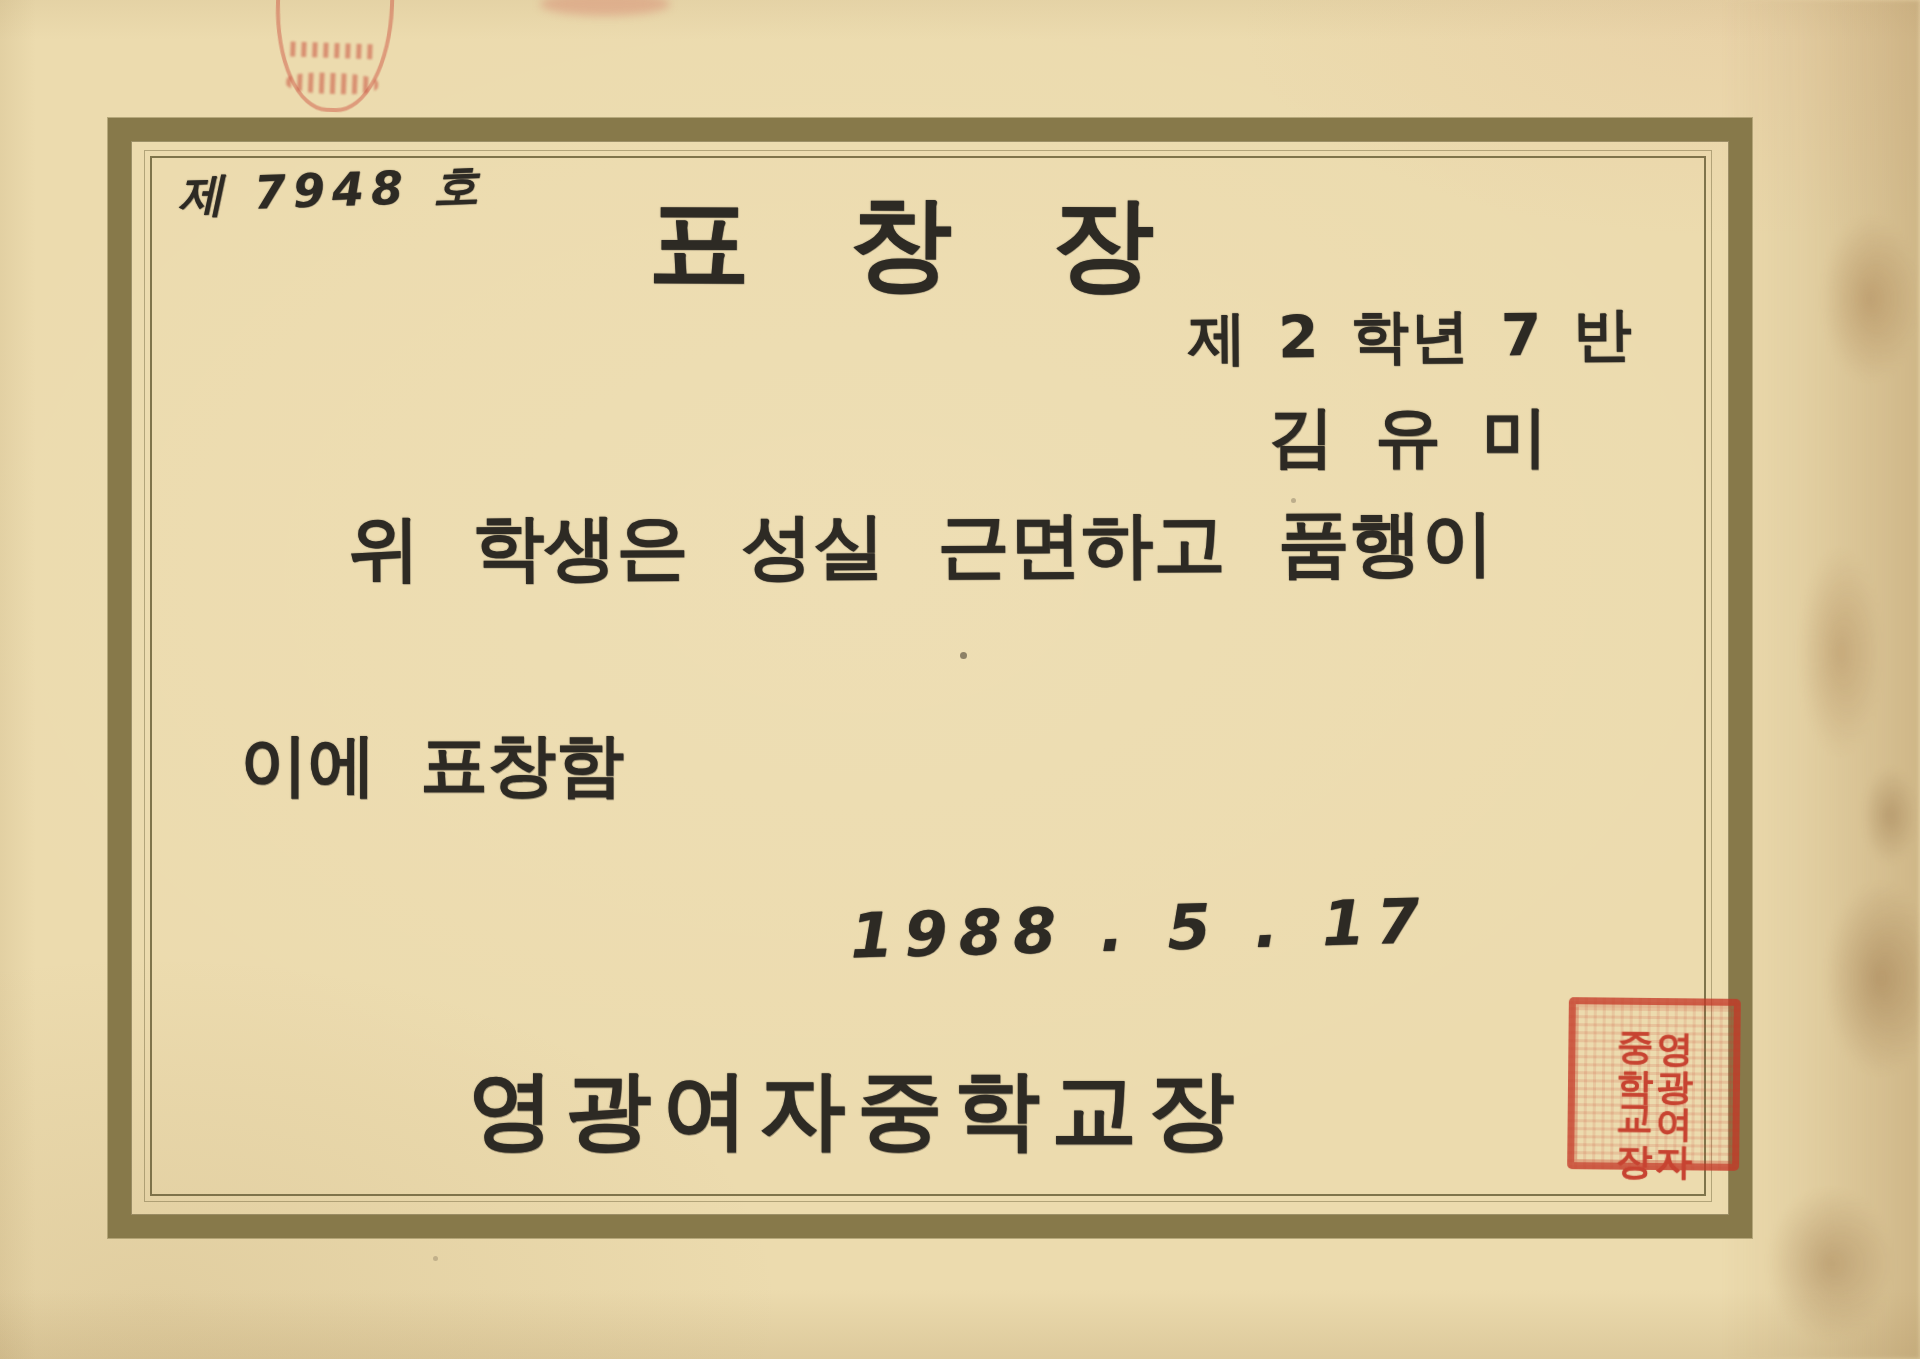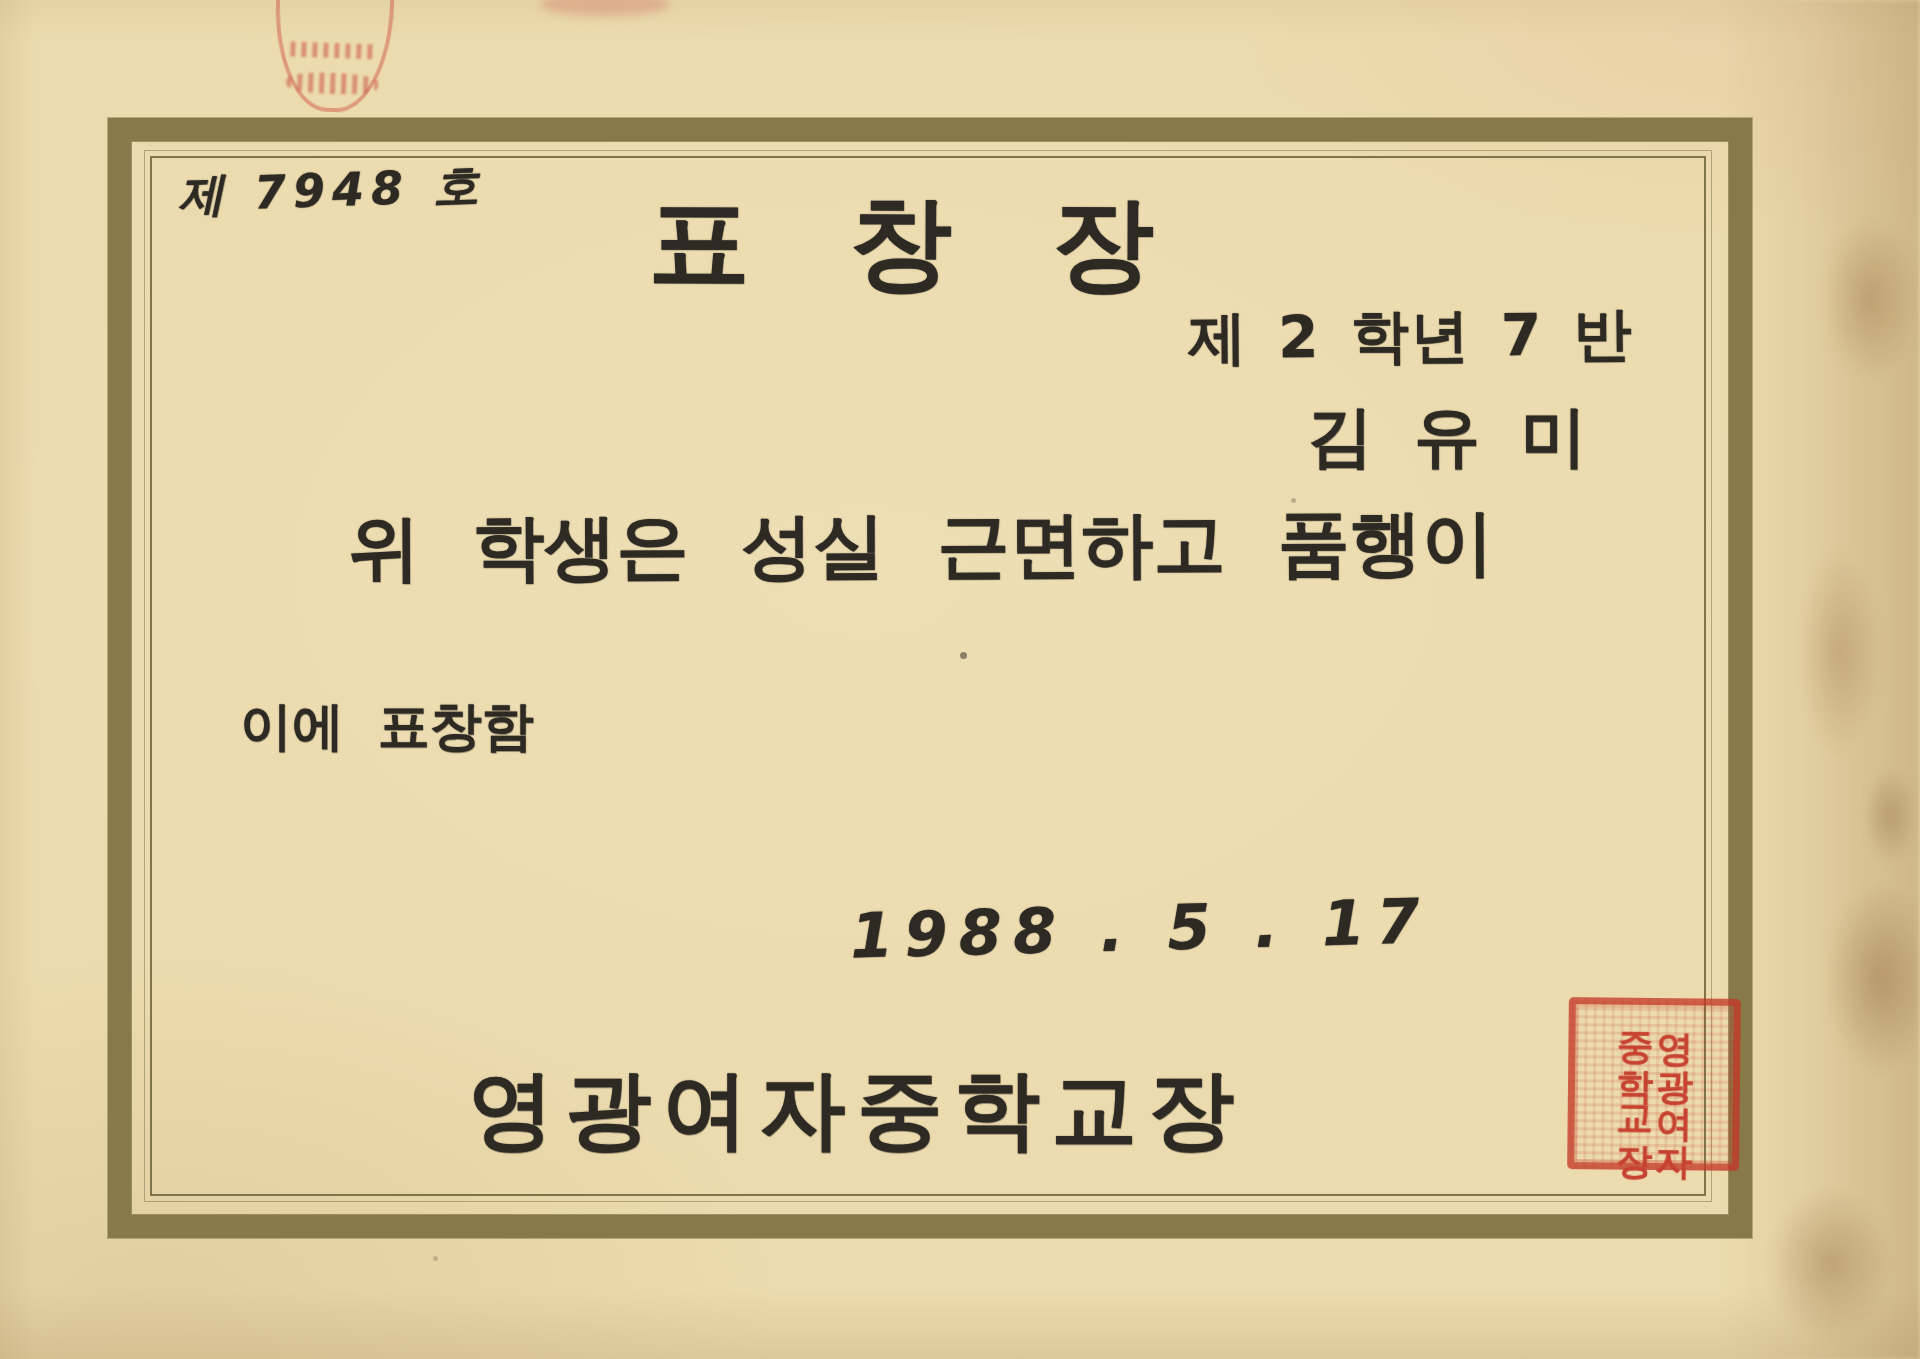--- a/index.html
+++ b/index.html
@@ -54,24 +54,24 @@
     outline:1px solid rgba(108,98,58,.45);outline-offset:5px;
   }
   
   .ink{
     position:absolute;font-weight:700;color:var(--ink);white-space:nowrap;
     text-shadow:0 0 1.5px rgba(45,40,33,.55), .5px .5px 0 rgba(45,40,33,.35);
   }
   .cert-number{left:178px;top:160px;font-size:46px;letter-spacing:7px;transform:rotate(-2deg);font-style:italic;}
   .title{left:648px;top:176px;font-size:102px;letter-spacing:.98em;transform:rotate(.2deg);}
   .class-line{left:1188px;top:298px;font-size:58px;word-spacing:8px;letter-spacing:2px;transform:rotate(-.5deg);}
-  .recipient-name{left:1268px;top:392px;font-size:66px;letter-spacing:.62em;margin-left:39px;}
+  .recipient-name{left:1268px;top:392px;font-size:66px;letter-spacing:.62em;}
   .body1{left:348px;top:498px;font-size:72px;word-spacing:.38em;transform:rotate(-.3deg);}
   .body2{left:212px;top:612px;font-size:72px;word-spacing:.52em;}
-  .body3{left:240px;top:692px;font-size:52px;word-spacing:.30em;}
+  .body3{left:240px;top:720px;font-size:68px;word-spacing:.30em;}
   .date-line{left:850px;top:892px;font-size:62px;font-style:italic;letter-spacing:.18em;transform:rotate(-1.5deg);}
   .issuer-title{left:468px;top:1052px;font-size:86px;letter-spacing:.13em;z-index:5;}
   .issuer-name{left:1272px;top:1052px;font-size:86px;letter-spacing:.82em;z-index:5;}
   
   .seal{
     position:absolute;left:1568px;top:998px;width:172px;height:172px;box-sizing:border-box;
     border:7px solid rgba(193,58,43,.82);border-radius:5px;
     background:
       repeating-linear-gradient(0deg, rgba(193,58,43,.16) 0 3px, rgba(0,0,0,0) 3px 8px),
       repeating-linear-gradient(90deg, rgba(193,58,43,.13) 0 3px, rgba(0,0,0,0) 3px 9px);

